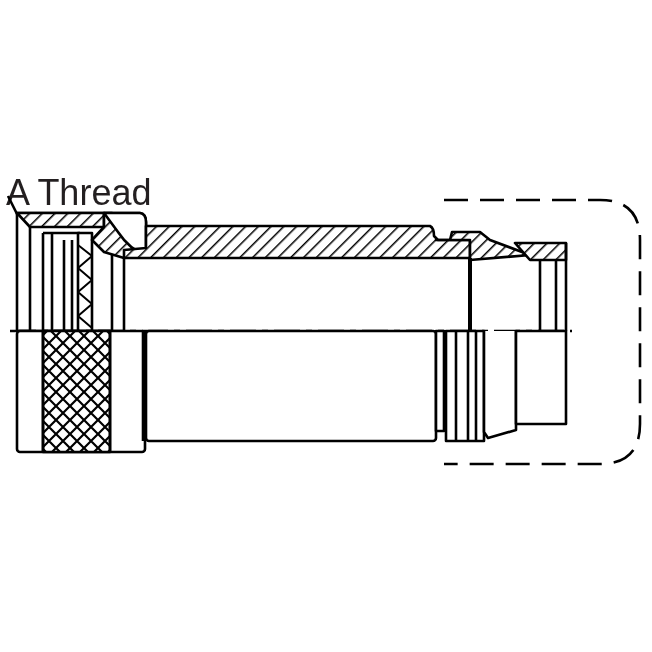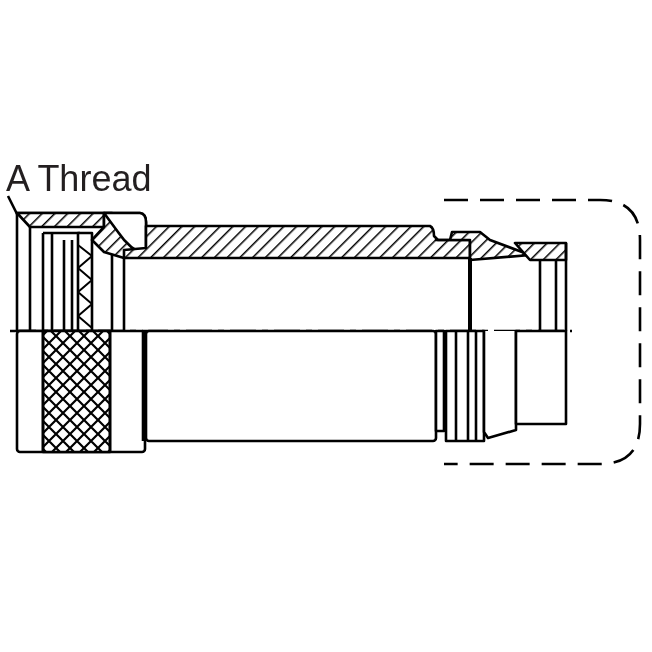--- a/index.html
+++ b/index.html
@@ -1,18 +1,18 @@
 <!DOCTYPE html>
 <html><head>
 <meta charset="utf-8">
 <style>
   html, body { margin:0; padding:0; background:#ffffff; }
   body { width:652px; height:652px; position:relative; overflow:hidden; }
   #drawing { position:absolute; left:0; top:0; }
-  .lbl { position:absolute; left:6px; top:158px; font-family:"Liberation Sans", sans-serif; font-size:36px; color:#231f20; letter-spacing:0px; }
+  .lbl { position:absolute; left:6px; top:172px; font-family:"Liberation Sans", sans-serif; font-size:36px; color:#231f20; letter-spacing:0px; }
 </style>
 </head>
 <body>
 
 <div class="lbl">A Thread</div>
 
 <svg id="drawing" width="652" height="652" viewBox="0 0 652 652">
   <defs>
     <pattern id="hatch" patternUnits="userSpaceOnUse" width="9" height="9" patternTransform="rotate(45)">
       <rect width="9" height="9" fill="#fff"></rect>

